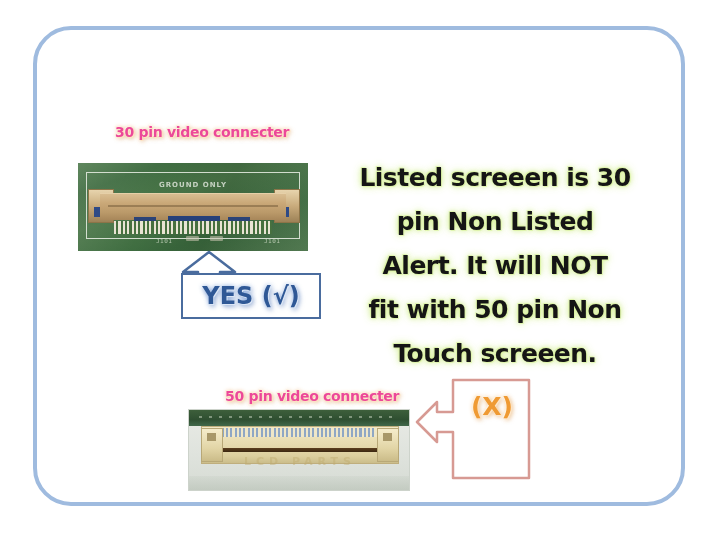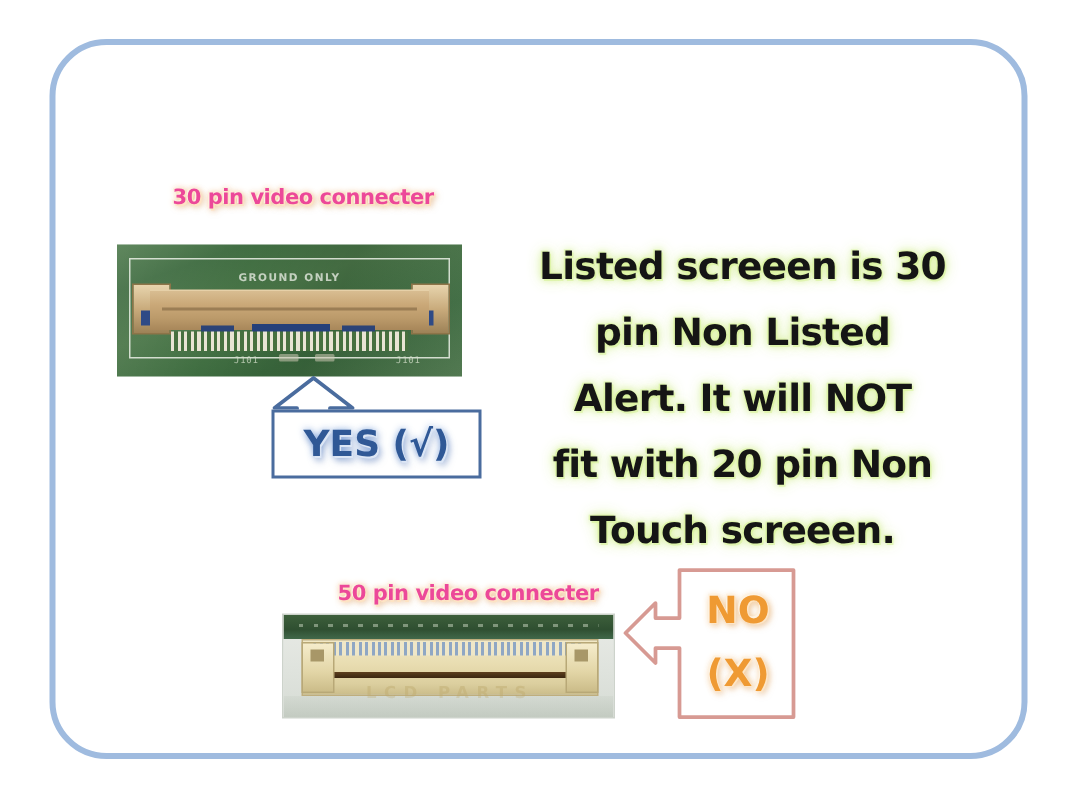--- a/index.html
+++ b/index.html
@@ -243,21 +243,21 @@
       -1px -1px 0 rgba(230,248,190,0.9);
     margin-top: 38px;
   }
 
   
   .photo40 {
     position: absolute;
     left: 188px;
     top: 409px;
     width: 222px;
-    height: 70px;
+    height: 82px;
     background: linear-gradient(180deg, #e9ebe6 0%, #dfe3dd 55%, #d6dbd4 100%);
     overflow: hidden;
     border: 1px solid #cdd3cb;
     box-sizing: border-box;
   }
   .photo40 .topstrip {
     position: absolute;
     left: 0; top: 0; width: 100%; height: 16px;
     background: linear-gradient(180deg, #3d5f3b 0%, #2f4f31 60%, #41684a 100%);
   }
@@ -385,21 +385,21 @@
   </div>
 
   <div class="yes-box">
     <span class="yes-text">YES (√)</span>
   </div>
 
   <div class="message">
     <div>Listed screeen is 30</div>
     <div>pin Non Listed</div>
     <div>Alert. It will NOT</div>
-    <div>fit with 20 pin Non</div>
+    <div>fit with 50 pin Non</div>
     <div>Touch screeen.</div>
   </div>
 
   <div class="caption-orange" id="cap40">50 pin video connecter</div>
 
   <div class="photo40">
     <div class="topstrip"></div>
     <div class="conn40">
       <div class="watermark">LCD PARTS</div>
     </div>
@@ -408,18 +408,17 @@
     <div class="endl"></div>
     <div class="endr"></div>
     <div class="bottomshade"></div>
   </div>
 
   <div class="no-callout">
     <svg width="116" height="102" viewBox="0 0 116 102">
       <path d="M114 2 L38 2 L38 34 L22 34 L22 24 L2 44 L22 64 L22 54 L38 54 L38 100 L114 100 Z" fill="#ffffff" stroke="#d79a93" stroke-width="2.5" stroke-linejoin="round"></path>
     </svg>
     <div class="no-text">
-      <span class="no-line">NO</span>
       <span class="no-line">(X)</span>
     </div>
   </div>
 
 </div>
 
 </body></html>

